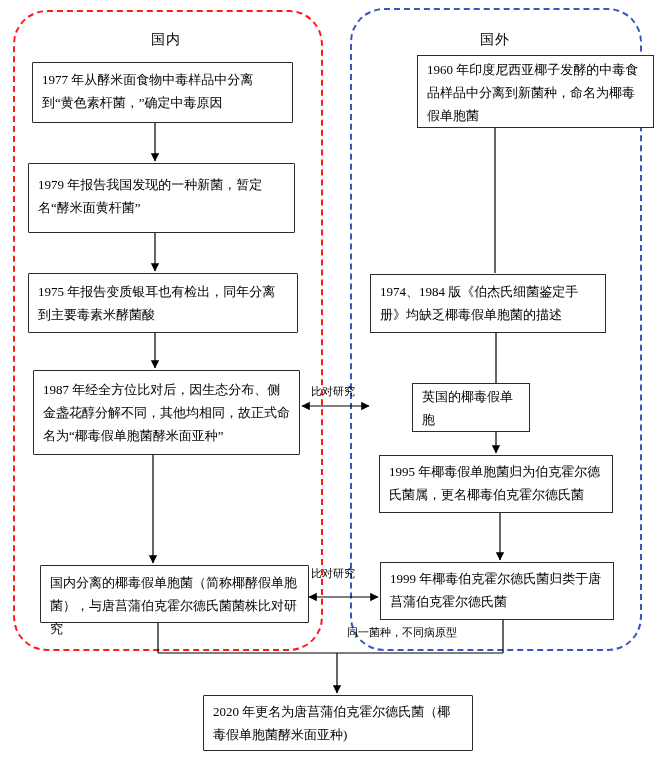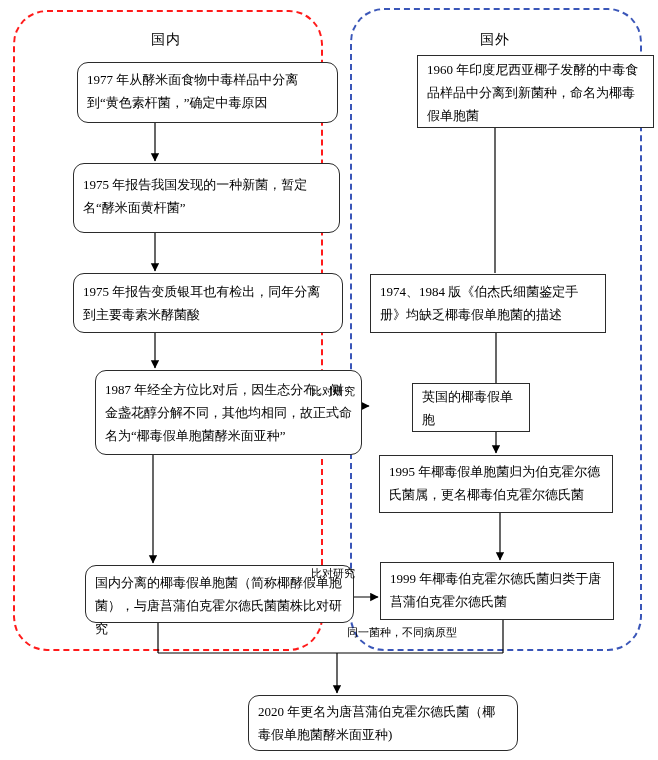--- a/index.html
+++ b/index.html
@@ -44,26 +44,26 @@
   .fbox {
     position: absolute;
     background: #ffffff;
     border: 1px solid #2b2b2b;
     font-size: 13px;
     line-height: 23px;
     padding: 5px 9px;
     box-sizing: border-box;
     z-index: 3;
   }
-  .rounded { border-radius: 11px; border-width: 1.4px; margin-left: 45px; }
+  .rounded { border-radius: 1px; border-width: 1.4px; }
 
   #box-l1 { left: 32px;  top: 62px;  width: 261px; height: 61px; }
   #box-l2 { left: 28px;  top: 163px; width: 267px; height: 70px; padding-top: 9px; }
   #box-l3 { left: 28px;  top: 273px; width: 270px; height: 60px; padding-top: 6px; }
-  #box-l4 { left: 50px;  top: 370px; width: 267px; height: 85px; padding-top: 7px; }
+  #box-l4 { left: 33px;  top: 370px; width: 267px; height: 85px; padding-top: 7px; }
   #box-l5 { left: 40px;  top: 565px; width: 269px; height: 58px; padding-top: 5px; }
 
   #box-r1 { left: 373px; top: 55px;  width: 237px; height: 73px; padding-top: 2px; margin-left: 44px; }
   #box-r2 { left: 370px; top: 274px; width: 236px; height: 59px; padding-top: 5px; }
   #box-r3 { left: 371px; top: 383px; width: 118px; height: 49px;
             display: flex; align-items: center; margin-left: 41px; }
   #box-r4 { left: 379px; top: 455px; width: 234px; height: 58px; padding-top: 4px; font-family: Liberation Serif, serif; }
   #box-r5 { left: 380px; top: 562px; width: 234px; height: 58px; padding-top: 4px; }
 
   #box-final { left: 203px; top: 695px; width: 270px; height: 56px; padding-top: 4px; }
@@ -114,21 +114,21 @@
   <path d="M302,406 H369" stroke="#000" stroke-width="1.2" fill="none" marker-start="url(#ah)" marker-end="url(#ah)"></path>
   <path d="M309,597 H378" stroke="#000" stroke-width="1.2" fill="none" marker-start="url(#ah)" marker-end="url(#ah)"></path>
 
   <path d="M158,623 V653" stroke="#000" stroke-width="1.2" fill="none"></path>
   <path d="M503,620 V653" stroke="#000" stroke-width="1.2" fill="none"></path>
   <path d="M158,653 H503" stroke="#000" stroke-width="1.2" fill="none"></path>
   <path d="M337,653 V693" stroke="#000" stroke-width="1.2" fill="none" marker-end="url(#ah)"></path>
 </svg>
 
 <div class="fbox rounded" id="box-l1">1977 年从酵米面食物中毒样品中分离到“黄色素杆菌，”确定中毒原因</div>
-<div class="fbox rounded" id="box-l2">1975 年报告我国发现的一种新菌，暂定名“酵米面黄杆菌”</div>
+<div class="fbox rounded" id="box-l2">1979 年报告我国发现的一种新菌，暂定名“酵米面黄杆菌”</div>
 <div class="fbox rounded" id="box-l3">1975 年报告变质银耳也有检出，同年分离到主要毒素米酵菌酸</div>
 <div class="fbox rounded" id="box-l4">1987 年经全方位比对后，因生态分布、侧金盏花醇分解不同，其他均相同，故正式命名为“椰毒假单胞菌酵米面亚种”</div>
 <div class="fbox rounded" id="box-l5">国内分离的椰毒假单胞菌（简称椰酵假单胞菌），与唐菖蒲伯克霍尔德氏菌菌株比对研究</div>
 
 <div class="fbox" id="box-r1">1960 年印度尼西亚椰子发酵的中毒食品样品中分离到新菌种，命名为椰毒假单胞菌</div>
 <div class="fbox" id="box-r2">1974、1984 版《伯杰氏细菌鉴定手册》均缺乏椰毒假单胞菌的描述</div>
 <div class="fbox" id="box-r3">英国的椰毒假单胞</div>
 <div class="fbox" id="box-r4">1995 年椰毒假单胞菌归为伯克霍尔德氏菌属，更名椰毒伯克霍尔德氏菌</div>
 <div class="fbox" id="box-r5">1999 年椰毒伯克霍尔德氏菌归类于唐菖蒲伯克霍尔德氏菌</div>
 

